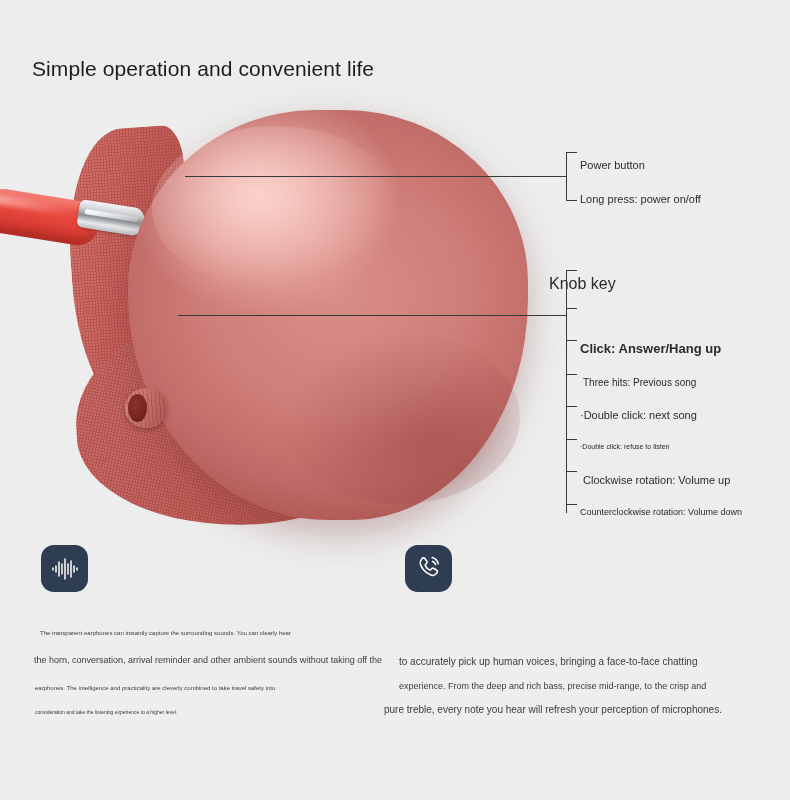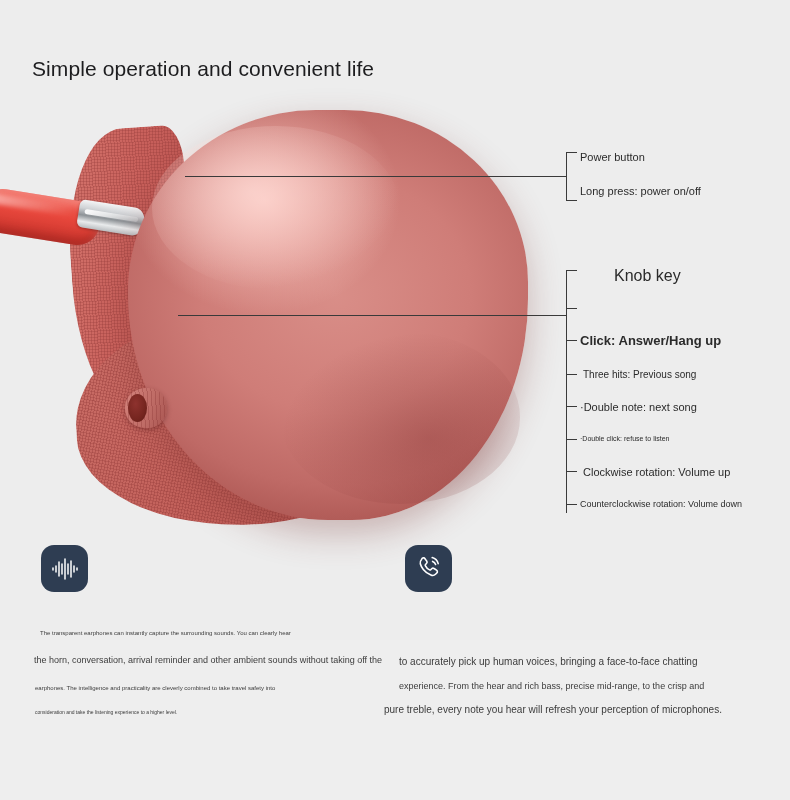--- a/index.html
+++ b/index.html
@@ -112,21 +112,21 @@
     border-radius: 50%;
   }
 
   
   .lead { position: absolute; background: #3a3a3a; }
   .lead-h { height: 1px; }
   .lead-v { width: 1px; }
   .tick { position: absolute; background: #3a3a3a; height: 1px; width: 11px; }
 
   
-  .callout { position: absolute; color: #2b2b2b; white-space: nowrap; }
+  .callout { position: absolute; color: #2b2b2b; white-space: nowrap; margin-top: 8px; }
 
   
   .feat-icon {
     position: absolute; width: 47px; height: 47px; border-radius: 13px;
     background: #2e3d52; display: flex; align-items: center; justify-content: center;
   }
   .para { position: absolute; color: #3c3c3c; white-space: nowrap; }
 </style>
 </head>
 <body>
@@ -158,24 +158,24 @@
 
   <div class="tick" style="left:566px; top:270px;"></div>
   <div class="tick" style="left:566px; top:308px;"></div>
   <div class="tick" style="left:566px; top:340px;"></div>
   <div class="tick" style="left:566px; top:374px;"></div>
   <div class="tick" style="left:566px; top:406px;"></div>
   <div class="tick" style="left:566px; top:439px;"></div>
   <div class="tick" style="left:566px; top:471px;"></div>
   <div class="tick" style="left:566px; top:504px;"></div>
 
-  <div class="callout" style="left:614px; top:267px; font-size:16px;">Knob key</div>
+  <div class="callout" style="left:549px; top:267px; font-size:16px;">Knob key</div>
   <div class="callout" style="left:580px; top:333px; font-size:13px;font-weight:bold;">Click: Answer/Hang up</div>
   <div class="callout" style="left:583px; top:369px; font-size:10px;">Three hits: Previous song</div>
-  <div class="callout" style="left:580px; top:401px; font-size:11px;">·Double note: next song</div>
+  <div class="callout" style="left:580px; top:401px; font-size:11px;">·Double click: next song</div>
   <div class="callout" style="left:580px; top:435px; font-size:7px;">·Double click: refuse to listen</div>
   <div class="callout" style="left:583px; top:466px; font-size:11px;">Clockwise rotation: Volume up</div>
   <div class="callout" style="left:580px; top:499px; font-size:9px;">Counterclockwise rotation: Volume down</div>
 
   <div class="feat-icon" style="left:41px; top:545px;">
     <svg width="28" height="22" viewBox="0 0 28 22">
       <g stroke="#ffffff" stroke-width="1.5" stroke-linecap="round">
         <line x1="2" y1="10" x2="2" y2="12"></line>
         <line x1="5" y1="8" x2="5" y2="14"></line>
         <line x1="8" y1="4" x2="8" y2="18"></line>
@@ -198,16 +198,16 @@
     <svg width="27" height="27" viewBox="0 0 27 27">
       <g fill="none" stroke="#ffffff" stroke-width="1.6" stroke-linecap="round" stroke-linejoin="round">
         <path d="M7.2 3.4c.9-.9 2.1-.7 2.8.3l1.7 2.4c.6.8.5 1.7-.2 2.4l-1 1c-.3.3-.4.7-.2 1.1.9 1.9 2.4 3.4 4.3 4.3.4.2.8.1 1.1-.2l1-1c.7-.7 1.6-.8 2.4-.2l2.4 1.7c1 .7 1.2 1.9.3 2.8l-1.3 1.3c-1.2 1.2-3 1.5-4.6.8-3-1.3-5.6-3.2-7.6-5.7-1.6-2-2.6-4-3-5.6-.4-1.5 0-3 1.1-4.1z"></path>
         <path d="M17.6 6.4c1.4.5 2.5 1.6 3 3"></path>
         <path d="M17.2 2.6c2.9.8 5.2 3.1 6 6"></path>
       </g>
     </svg>
   </div>
 
   <div class="para" style="left:399px; top:656px; font-size:10px;">to accurately pick up human voices, bringing a face-to-face chatting</div>
-  <div class="para" style="left:399px; top:681px; font-size:9px;">experience. From the hear and rich bass, precise mid-range, to the crisp and</div>
+  <div class="para" style="left:399px; top:681px; font-size:9px;">experience. From the deep and rich bass, precise mid-range, to the crisp and</div>
   <div class="para" style="left:384px; top:704px; font-size:10px;">pure treble, every note you hear will refresh your perception of microphones.</div>
 
 </div>
 
 </body></html>

